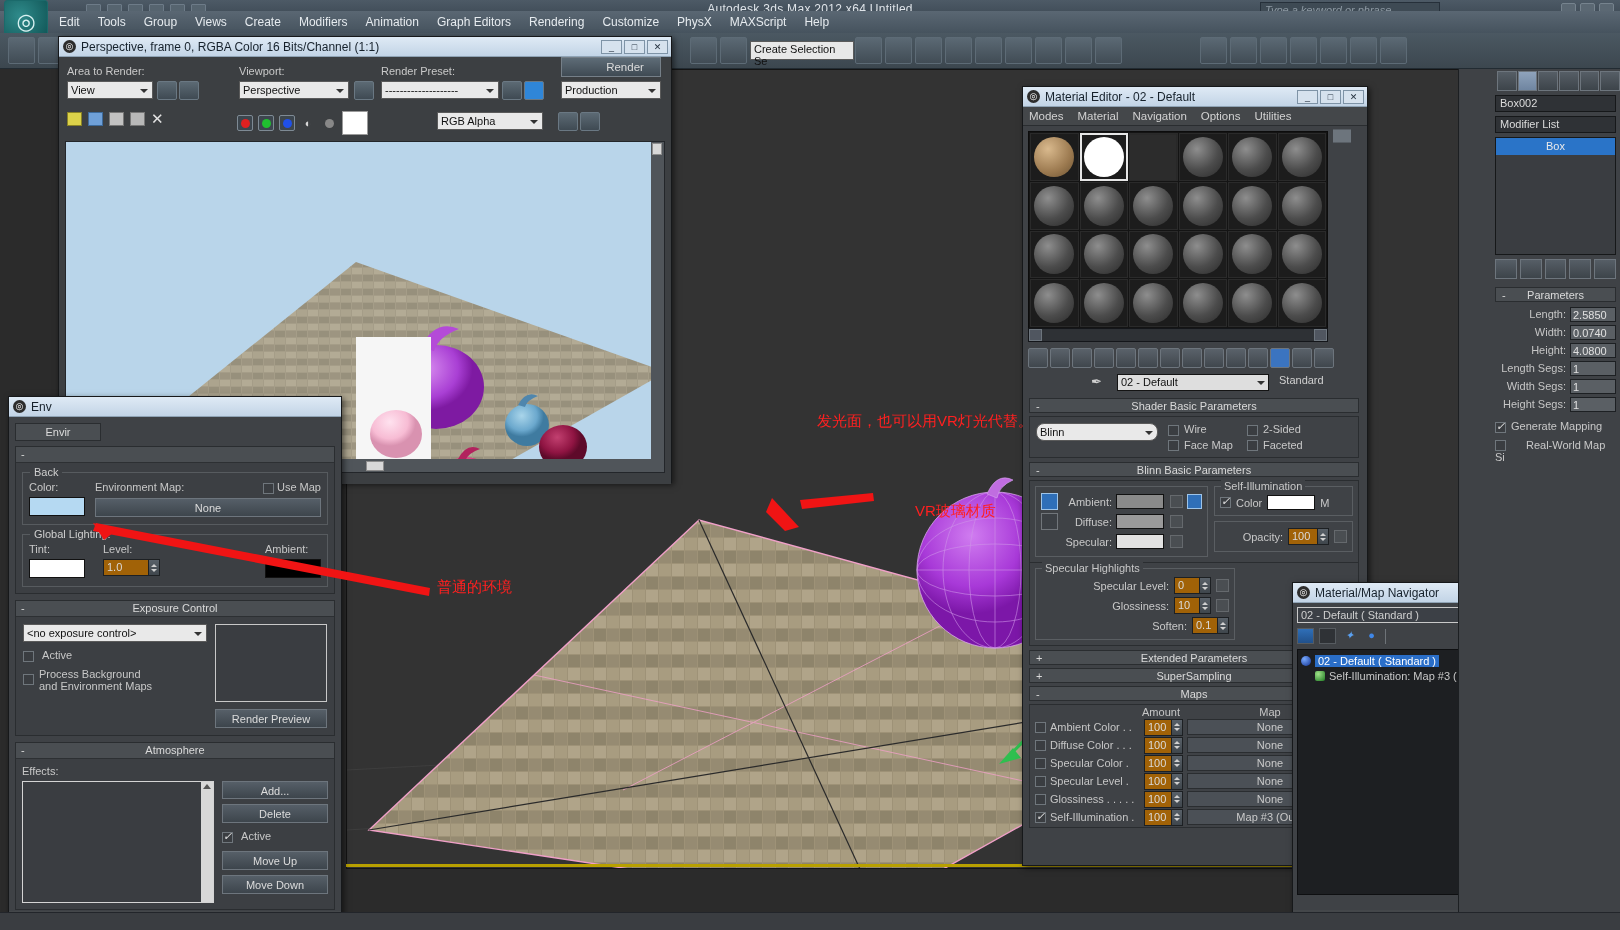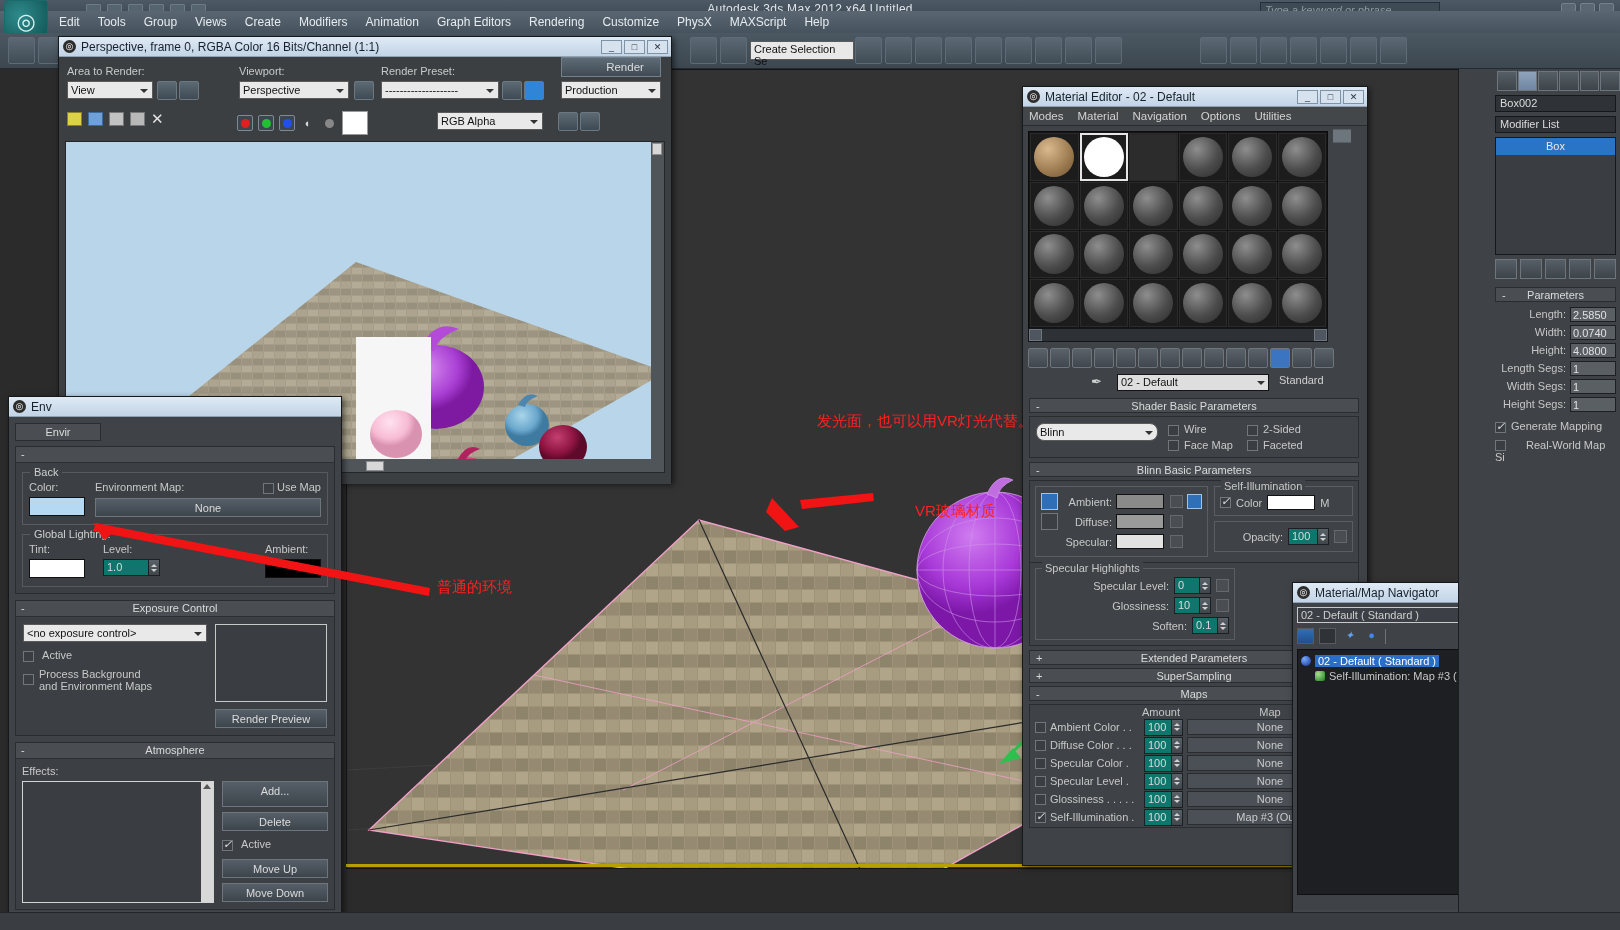--- a/index.html
+++ b/index.html
@@ -110,21 +110,21 @@
   .rollup-hdr .pm{position:absolute;left:5px;top:0;}
   .group{border:1px solid #575b5f;margin:9px 6px 6px 6px;padding:8px 6px 6px 6px;position:relative;}
   .group > .gtitle{position:absolute;left:7px;top:-7px;background:#3c3f43;padding:0 4px;font-size:11px;color:#cfcfcf;}
   .swatch{border:1px solid #111; display:inline-block;}
   .btnf{background:linear-gradient(#565f68,#3d454c);border:1px solid #6d757d;color:#dcdcdc;
     font-size:11px;text-align:center;display:inline-block;}
   .chk{width:11px;height:11px;border:1px solid #6f767c;background:#3a3d41;display:inline-block;
     position:relative;vertical-align:middle;}
   .chk.on:after{content:"✓";position:absolute;left:0;top:-3px;font-size:11px;color:#e2e2e2;}
   .spin{display:inline-flex;align-items:stretch;}
-  .spin .v{background:#0f766e;border:1px solid #1d2023;color:#dadada;font-size:11px;padding:1px 3px;line-height:13px;}
+  .spin .v{background:#a16207;border:1px solid #1d2023;color:#dadada;font-size:11px;padding:1px 3px;line-height:13px;}
   .spin .ar{width:11px;background:linear-gradient(#596169,#3f464c);border:1px solid #1d2023;border-left:0;
     display:flex;flex-direction:column;justify-content:center;align-items:center;}
   .spin .ar u{display:block;border-left:3px solid transparent;border-right:3px solid transparent;}
   .spin .ar .up{border-bottom:3px solid #d0d0d0;margin-bottom:2px;}
   .spin .ar .dn{border-top:3px solid #d0d0d0;}
   .listbox{background:#3a3d41;border:1px solid #d4d4d4;position:relative;}
   
   #matwin{left:1022px; top:86px; width:346px; height:780px;}
   .me-body{background:#3f4246;height:739px;position:relative;overflow:hidden;}
   .slotgrid{position:absolute;left:5px;top:5px;width:300px;height:198px;
@@ -593,21 +593,21 @@
       </div>
       <div style="padding:6px;">
         <div style="font-size:11px;margin-bottom:4px;">Effects:</div>
         <div style="display:flex;gap:8px;">
           <div class="listbox" style="flex:1;height:122px;">
             <div style="position:absolute;right:0;top:0;width:12px;height:100%;background:#d8d8d8;">
               <div style="margin:2px auto;width:0;height:0;border-left:4px solid transparent;border-right:4px solid transparent;border-bottom:5px solid #555;"></div>
             </div>
           </div>
           <div style="width:106px;">
-            <div class="btnf" style="width:100%;height:26px;line-height:18px;">Add...</div>
+            <div class="btnf" style="width:100%;height:18px;line-height:18px;">Add...</div>
             <div class="btnf" style="width:100%;height:19px;line-height:18px;margin-top:5px;">Delete</div>
             <div style="margin-top:7px;font-size:11px;">
               <i class="chk on"></i>
               <span style="margin-left:5px;">Active</span>
             </div>
             <div class="btnf" style="width:100%;height:19px;line-height:18px;margin-top:8px;">Move Up</div>
             <div class="btnf" style="width:100%;height:19px;line-height:18px;margin-top:5px;">Move Down</div>
           </div>
         </div>
       </div>

